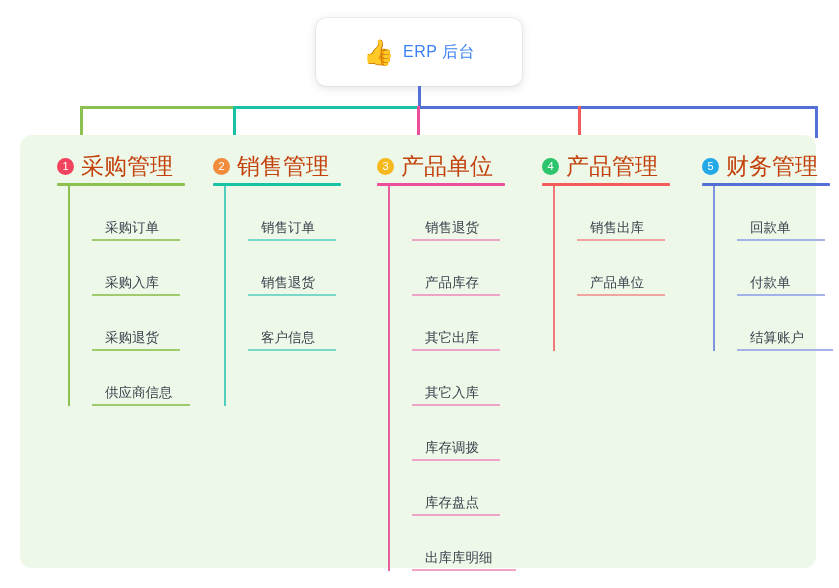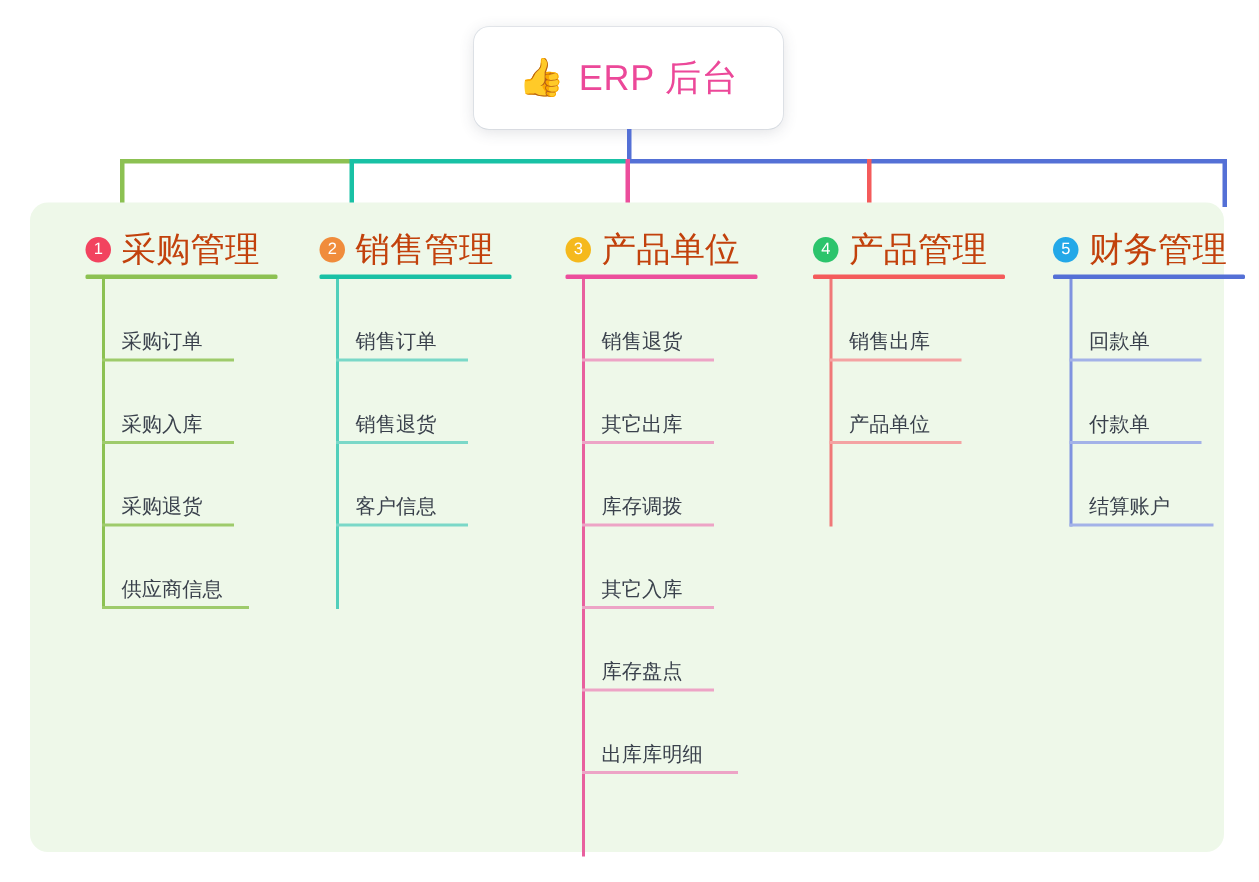--- a/index.html
+++ b/index.html
@@ -37,23 +37,23 @@
     align-items: center;
     justify-content: center;
     gap: 9px;
   }
   .root-emoji {
     font-size: 25px;
     line-height: 1;
     display: inline-block;
   }
   .root-title {
-    font-size: 24px;
+    font-size: 16px;
     letter-spacing: 0.5px;
-    color: #ec4899;
+    color: #3b82f6;
     white-space: nowrap;
   }
 
   
   .line { position: absolute; }
 
   
   .panel {
     position: absolute;
     left: 20px;
@@ -99,20 +99,21 @@
     width: 128px;
     margin-left: 17px;
     border-radius: 1px;
   }
 
   
   .children {
     position: relative;
     margin-left: 28px;
     padding-top: 0;
+    padding-left: 24px;
   }
   .spine {
     position: absolute;
     left: 0;
     top: 0;
     width: 1.6px;
   }
   .child {
     position: relative;
     height: 55px;
@@ -215,29 +216,33 @@
         <span class="col-title">产品单位</span>
       </div>
       <div class="col-rule" style="background:#ec4e9c;"></div>
       <div class="children">
         <div class="spine" style="height:385px; background:#e8609e;"></div>
         <div class="child">
           <span class="child-label">销售退货</span>
           <span class="child-rule" style="background:#eda4c6;"></span>
         </div>
         <div class="child">
+          <span class="child-label">产品库存</span>
+          <span class="child-rule" style="background:#eda4c6;"></span>
+        </div>
+        <div class="child">
           <span class="child-label">其它出库</span>
           <span class="child-rule" style="background:#eda4c6;"></span>
         </div>
         <div class="child">
+          <span class="child-label">其它入库</span>
+          <span class="child-rule" style="background:#eda4c6;"></span>
+        </div>
+        <div class="child">
           <span class="child-label">库存调拨</span>
-          <span class="child-rule" style="background:#eda4c6;"></span>
-        </div>
-        <div class="child">
-          <span class="child-label">其它入库</span>
           <span class="child-rule" style="background:#eda4c6;"></span>
         </div>
         <div class="child">
           <span class="child-label">库存盘点</span>
           <span class="child-rule" style="background:#eda4c6;"></span>
         </div>
         <div class="child">
           <span class="child-label">出库库明细</span>
           <span class="child-rule" style="background:#eda4c6; width:104px;"></span>
         </div>

